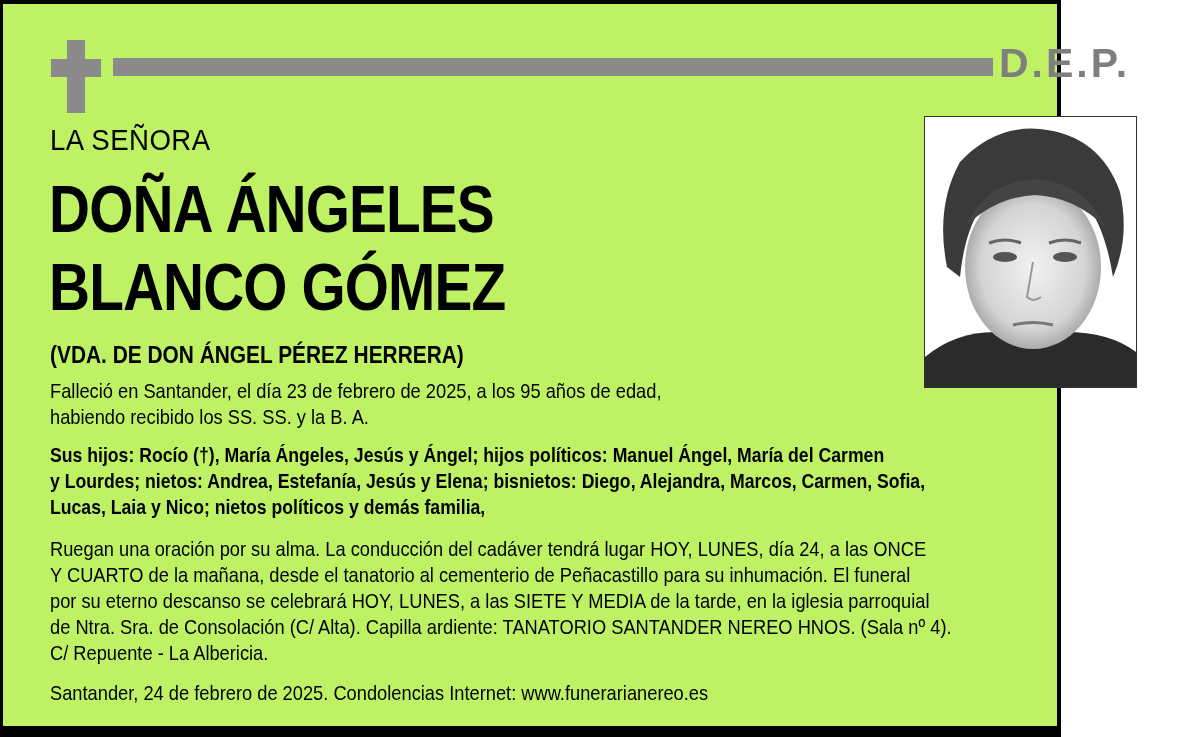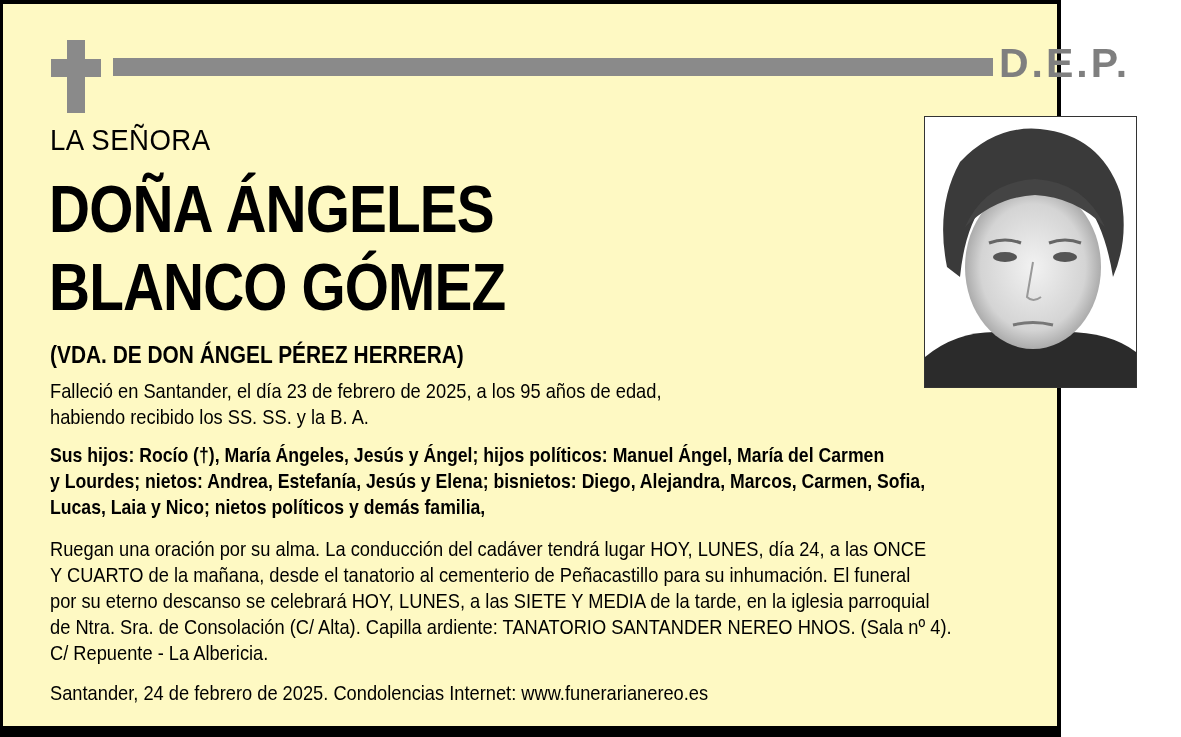--- a/index.html
+++ b/index.html
@@ -1,17 +1,17 @@
 <!DOCTYPE html>
 <html><head>
   <meta charset="utf-8">
   <style>
     html, body { margin: 0; padding: 0; background: #ffffff; }
     body { width: 1181px; height: 737px; overflow: hidden; position: relative; font-family: "Liberation Sans", sans-serif; color: #000; }
-    .frame { position: absolute; left: 0; top: 0; width: 1061px; height: 737px; box-sizing: border-box; border-top: 4px solid #000; border-left: 3px solid #000; border-right: 4px solid #000; border-bottom: 11px solid #000; background: #fef9c3; }
+    .frame { position: absolute; left: 0; top: 0; width: 1061px; height: 737px; box-sizing: border-box; border-top: 4px solid #000; border-left: 3px solid #000; border-right: 4px solid #000; border-bottom: 11px solid #000; background: #bef264; }
     .cross { position: absolute; left: 48px; top: 36px; width: 50px; height: 73px; }
     .cross .v { position: absolute; left: 16px; top: 0; width: 18px; height: 73px; background: #8a8a8a; }
     .cross .h { position: absolute; left: 0; top: 19px; width: 50px; height: 18px; background: #8a8a8a; }
     .bar { position: absolute; left: 110px; top: 54px; width: 880px; height: 18px; background: #8a8a8a; }
     .dep { position: absolute; left: 996px; top: 34px; font-family: "Liberation Sans", sans-serif; font-weight: bold; font-size: 41px; color: #7f7f7f; letter-spacing: 3px; line-height: 50px; }
     .photo { position: absolute; left: 921px; top: 112px; width: 213px; height: 272px; border: 1px solid #333; box-sizing: border-box; background: #fff; overflow: hidden; }
     .prefix { position: absolute; left: 47px; top: 118px; font-size: 30px; line-height: 36px; font-family: "Liberation Sans", sans-serif; letter-spacing: 0.5px; transform: scaleX(0.92); transform-origin: left; }
     .name { position: absolute; left: 46px; top: 166px; font-family: "Liberation Sans", sans-serif; font-weight: bold; font-size: 66px; line-height: 78px; letter-spacing: -1px; transform: scaleX(0.86); transform-origin: left; white-space: nowrap; }
     .widow { position: absolute; left: 47px; top: 336px; font-weight: bold; font-size: 24px; line-height: 30px; transform: scaleX(0.87); transform-origin: left; white-space: nowrap; }
     .p { position: absolute; left: 47px; font-size: 21px; line-height: 26px; white-space: nowrap; transform: scaleX(0.87); transform-origin: left; }

